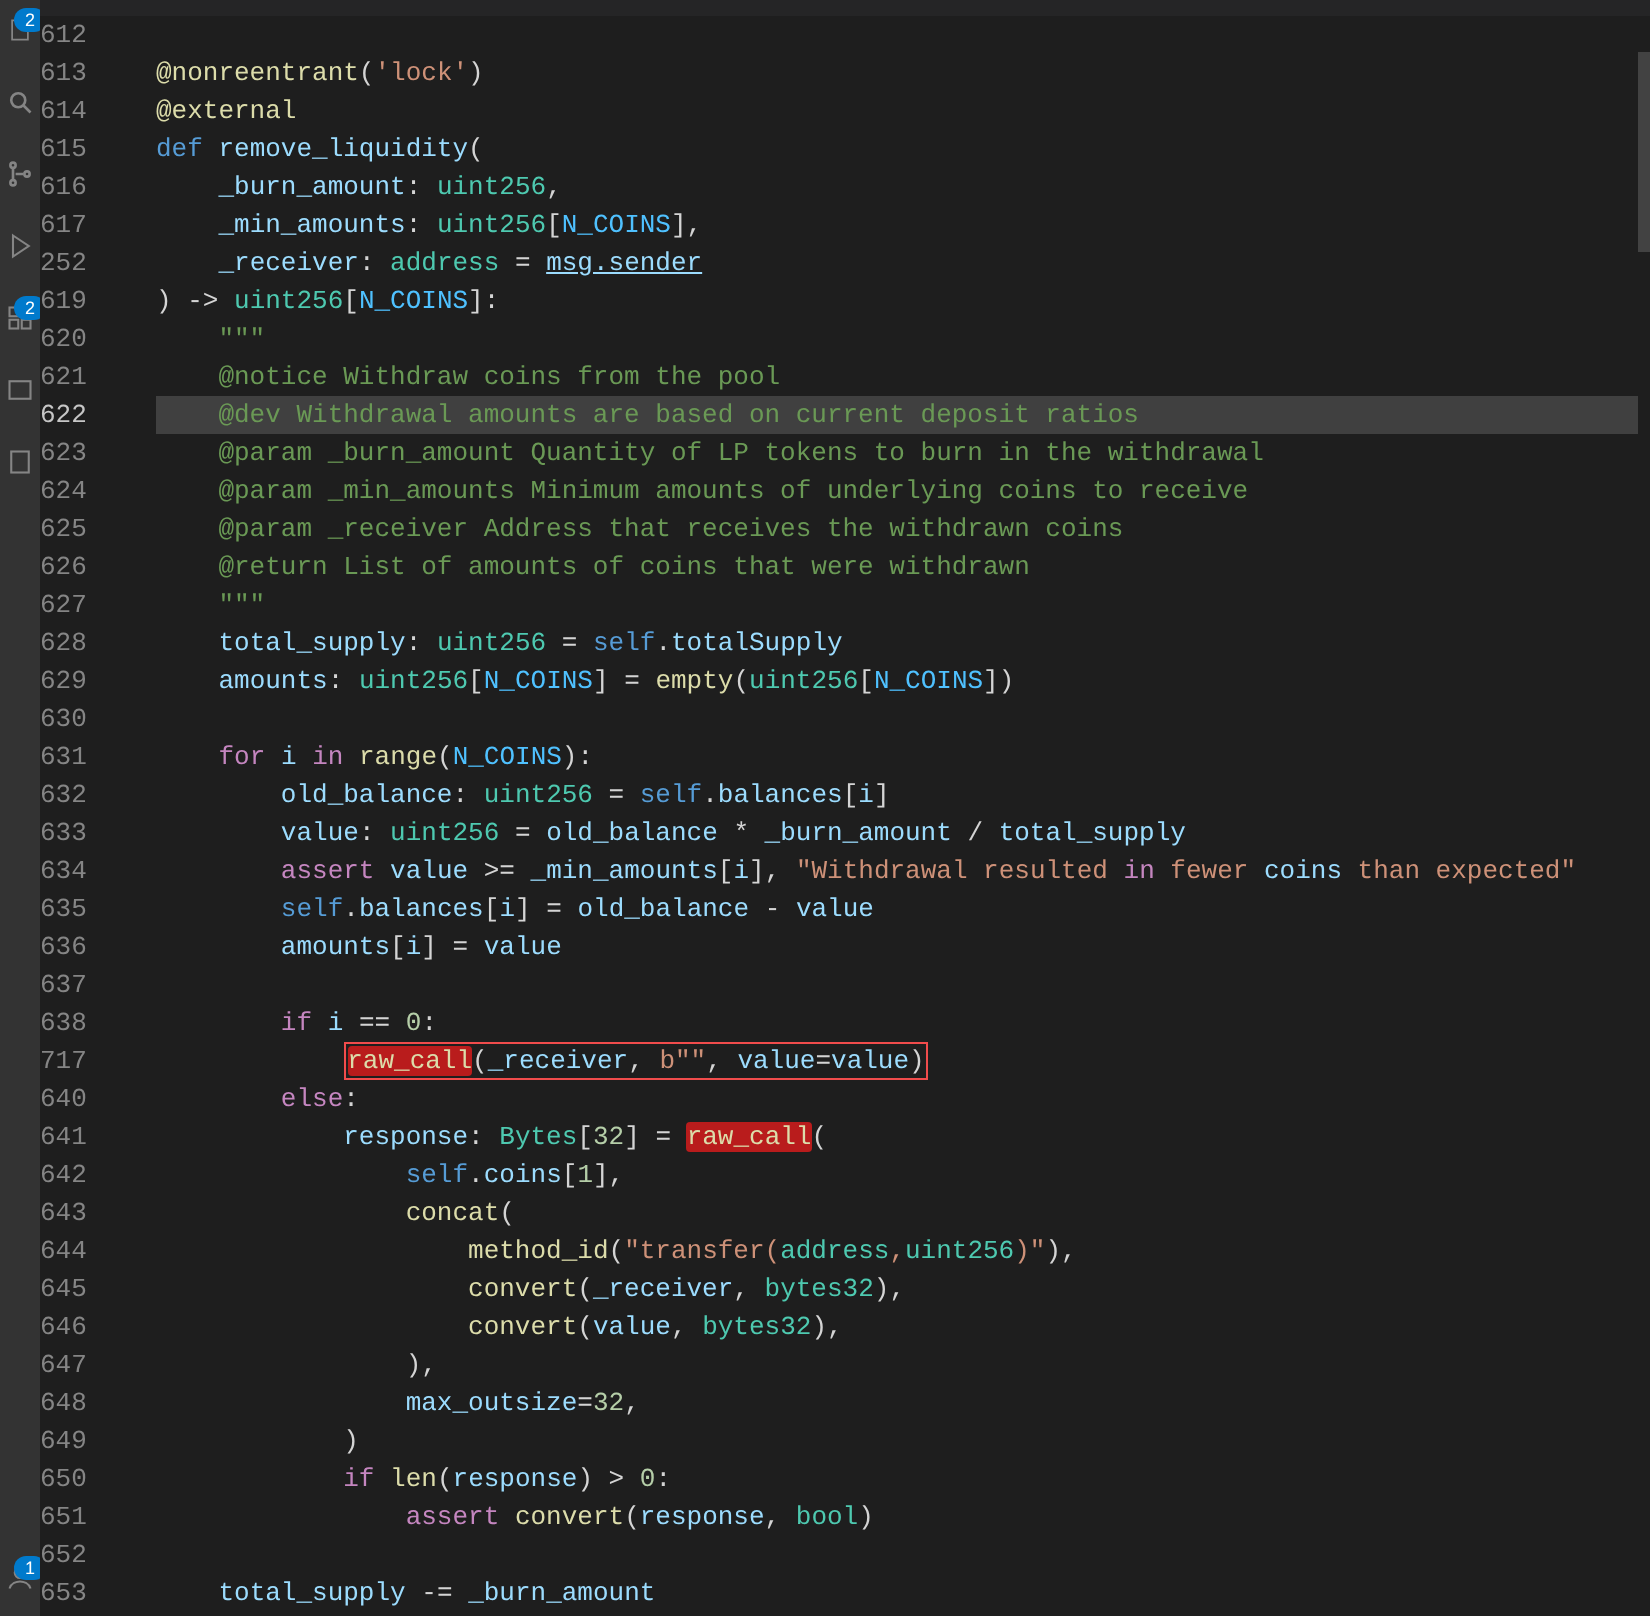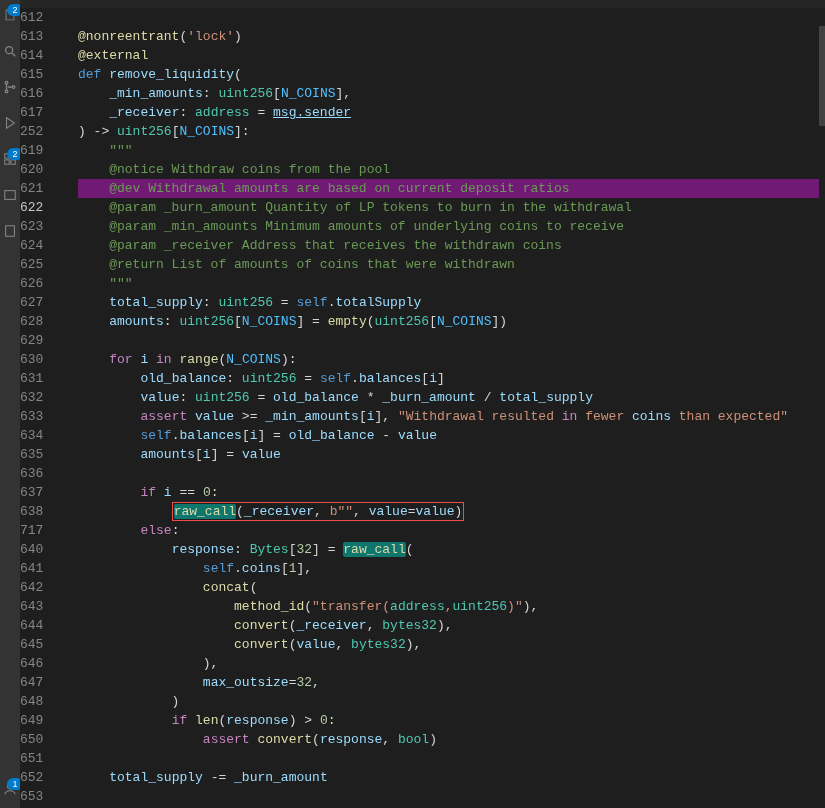--- a/index.html
+++ b/index.html
@@ -7,37 +7,37 @@
   .activity-bar{width:20px;background:#333333;display:flex;flex-direction:column;align-items:center;padding-top:8px;position:relative}
   .activity-bar .ab-icon{color:#858585;margin-bottom:22px;position:relative;font-size:14px;line-height:1}
   .activity-bar .ab-icon svg{display:block}
   .badge{position:absolute;top:-4px;right:-6px;background:#007acc;color:#fff;border-radius:8px;font-size:9px;min-width:12px;height:12px;line-height:12px;text-align:center;padding:0 2px;font-family:Arial,sans-serif}
   .code-area{flex:1;display:flex;background:#1e1e1e;position:relative}
   .gutter{width:58px;text-align:left;color:#858585;user-select:none;padding-top:0}
   .gutter .ln{height:19px;line-height:19px;padding-right:16px;font-size:13px;box-sizing:border-box}
   .gutter .ln.active{color:#c6c6c6}
   .code{flex:1;padding-top:0}
   .line{height:19px;line-height:19px;white-space:pre;font-size:13px;box-sizing:border-box}
-  .line.hl{background:#701a75}
+  .line.hl{background:#404040}
   
   .t-dec{color:#dcdcaa} 
   .t-kw{color:#c586c0}  
   .t-def{color:#569cd6} 
   .t-fn{color:#dcdcaa}
   .t-type{color:#4ec9b0}
   .t-var{color:#9cdcfe}
   .t-num{color:#b5cea8}
   .t-str{color:#ce9178}
   .t-doc{color:#6a9955}
   .t-op{color:#d4d4d4}
   .t-self{color:#569cd6}
   .t-const{color:#4fc1ff}
   .t-und{text-decoration:underline}
   .redbox{border:1px solid #f14c4c;padding:0 1px;display:inline-block;line-height:17px}
-  .hl-word{background:#0f766e;border-radius:2px}
+  .hl-word{background:#b91c1c;border-radius:2px}
   .tabstrip{position:absolute;top:0;left:20px;right:0;height:8px;background:#252526;}
   .minimap{position:absolute;right:0;top:8px;bottom:0;width:6px;background:#1e1e1e}
   .minimap .thumb{position:absolute;right:0;top:10px;width:6px;height:100px;background:#424242}
 </style>
 </head>
 <body>
 
 <div class="editor-root">
 
   <div class="activity-bar">
@@ -140,20 +140,21 @@
         <div class="ln">650</div>
         <div class="ln">651</div>
         <div class="ln">652</div>
         <div class="ln">653</div>
       </div>
     <div class="code" id="code">
         <div class="line"></div>
         <div class="line"><span class="t-dec">@nonreentrant</span>(<span class="t-str">'lock'</span>)</div>
         <div class="line"><span class="t-dec">@external</span></div>
         <div class="line"><span class="t-def">def</span> <span class="t-var">remove_liquidity</span>(</div>
+        <div class="line">    <span class="t-var">_burn_amount</span>: <span class="t-type">uint256</span>,</div>
         <div class="line">    <span class="t-var">_min_amounts</span>: <span class="t-type">uint256</span>[<span class="t-const">N_COINS</span>],</div>
         <div class="line">    <span class="t-var">_receiver</span>: <span class="t-type">address</span> = <span class="t-var t-und">msg.sender</span></div>
         <div class="line">) -&gt; <span class="t-type">uint256</span>[<span class="t-const">N_COINS</span>]:</div>
         <div class="line"><span class="t-doc">    """</span></div>
         <div class="line"><span class="t-doc">    @notice Withdraw coins from the pool</span></div>
         <div class="line hl"><span class="t-doc">    @dev Withdrawal amounts are based on current deposit ratios</span></div>
         <div class="line"><span class="t-doc">    @param _burn_amount Quantity of LP tokens to burn in the withdrawal</span></div>
         <div class="line"><span class="t-doc">    @param _min_amounts Minimum amounts of underlying coins to receive</span></div>
         <div class="line"><span class="t-doc">    @param _receiver Address that receives the withdrawn coins</span></div>
         <div class="line"><span class="t-doc">    @return List of amounts of coins that were withdrawn</span></div>

